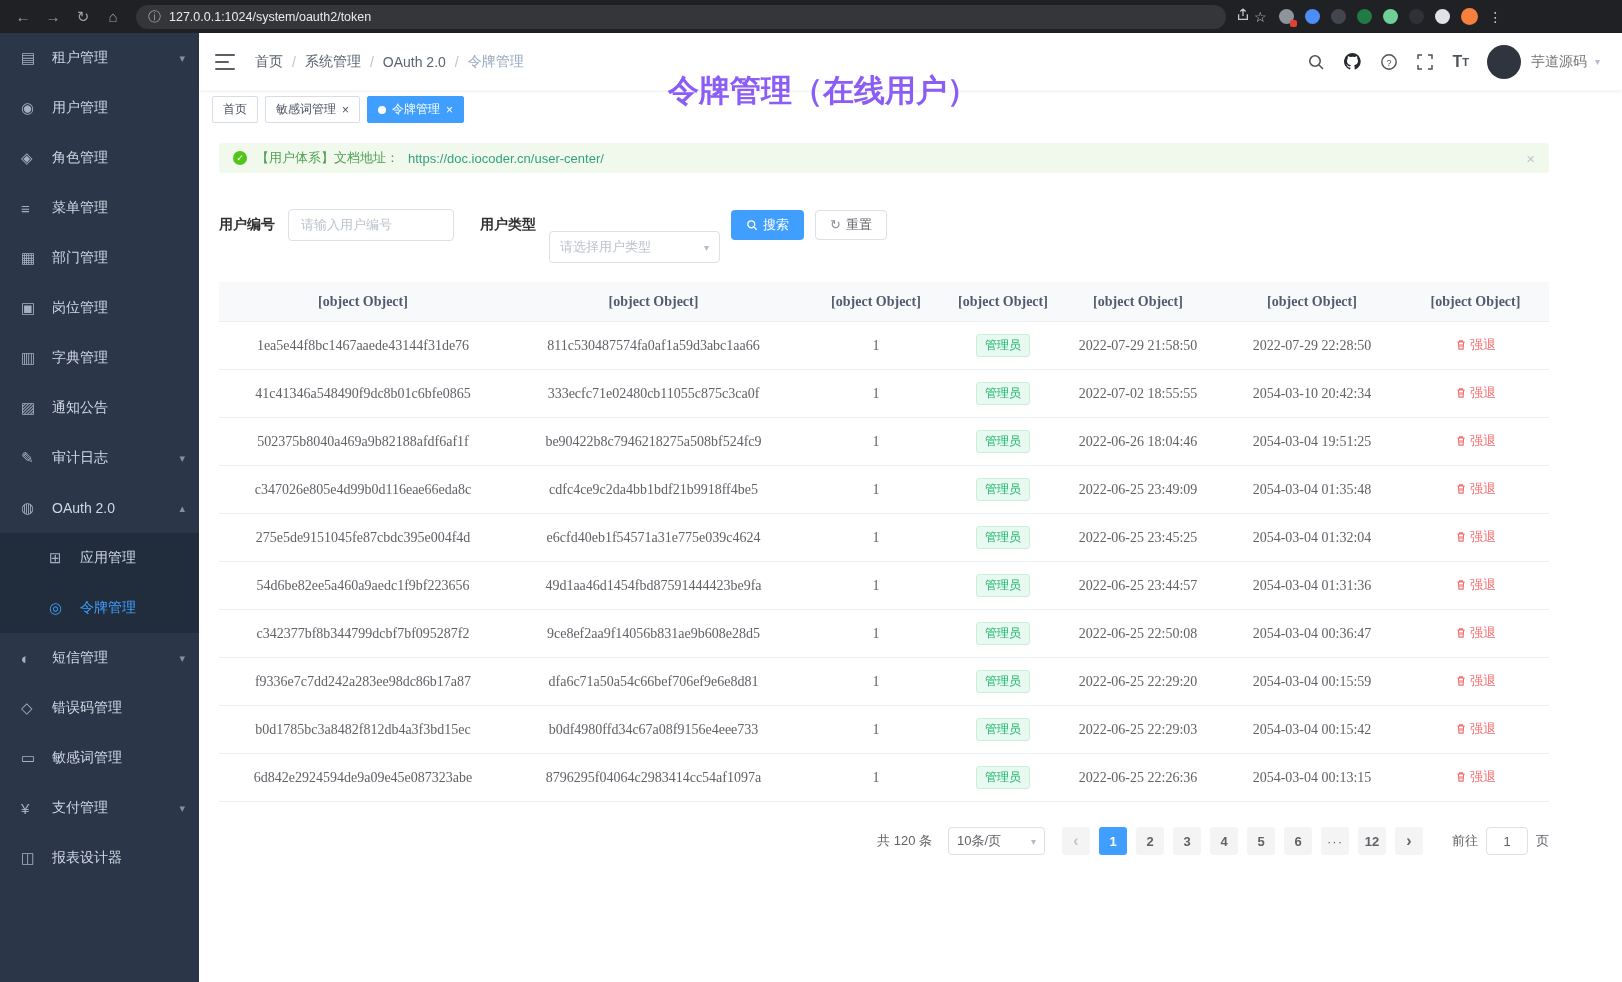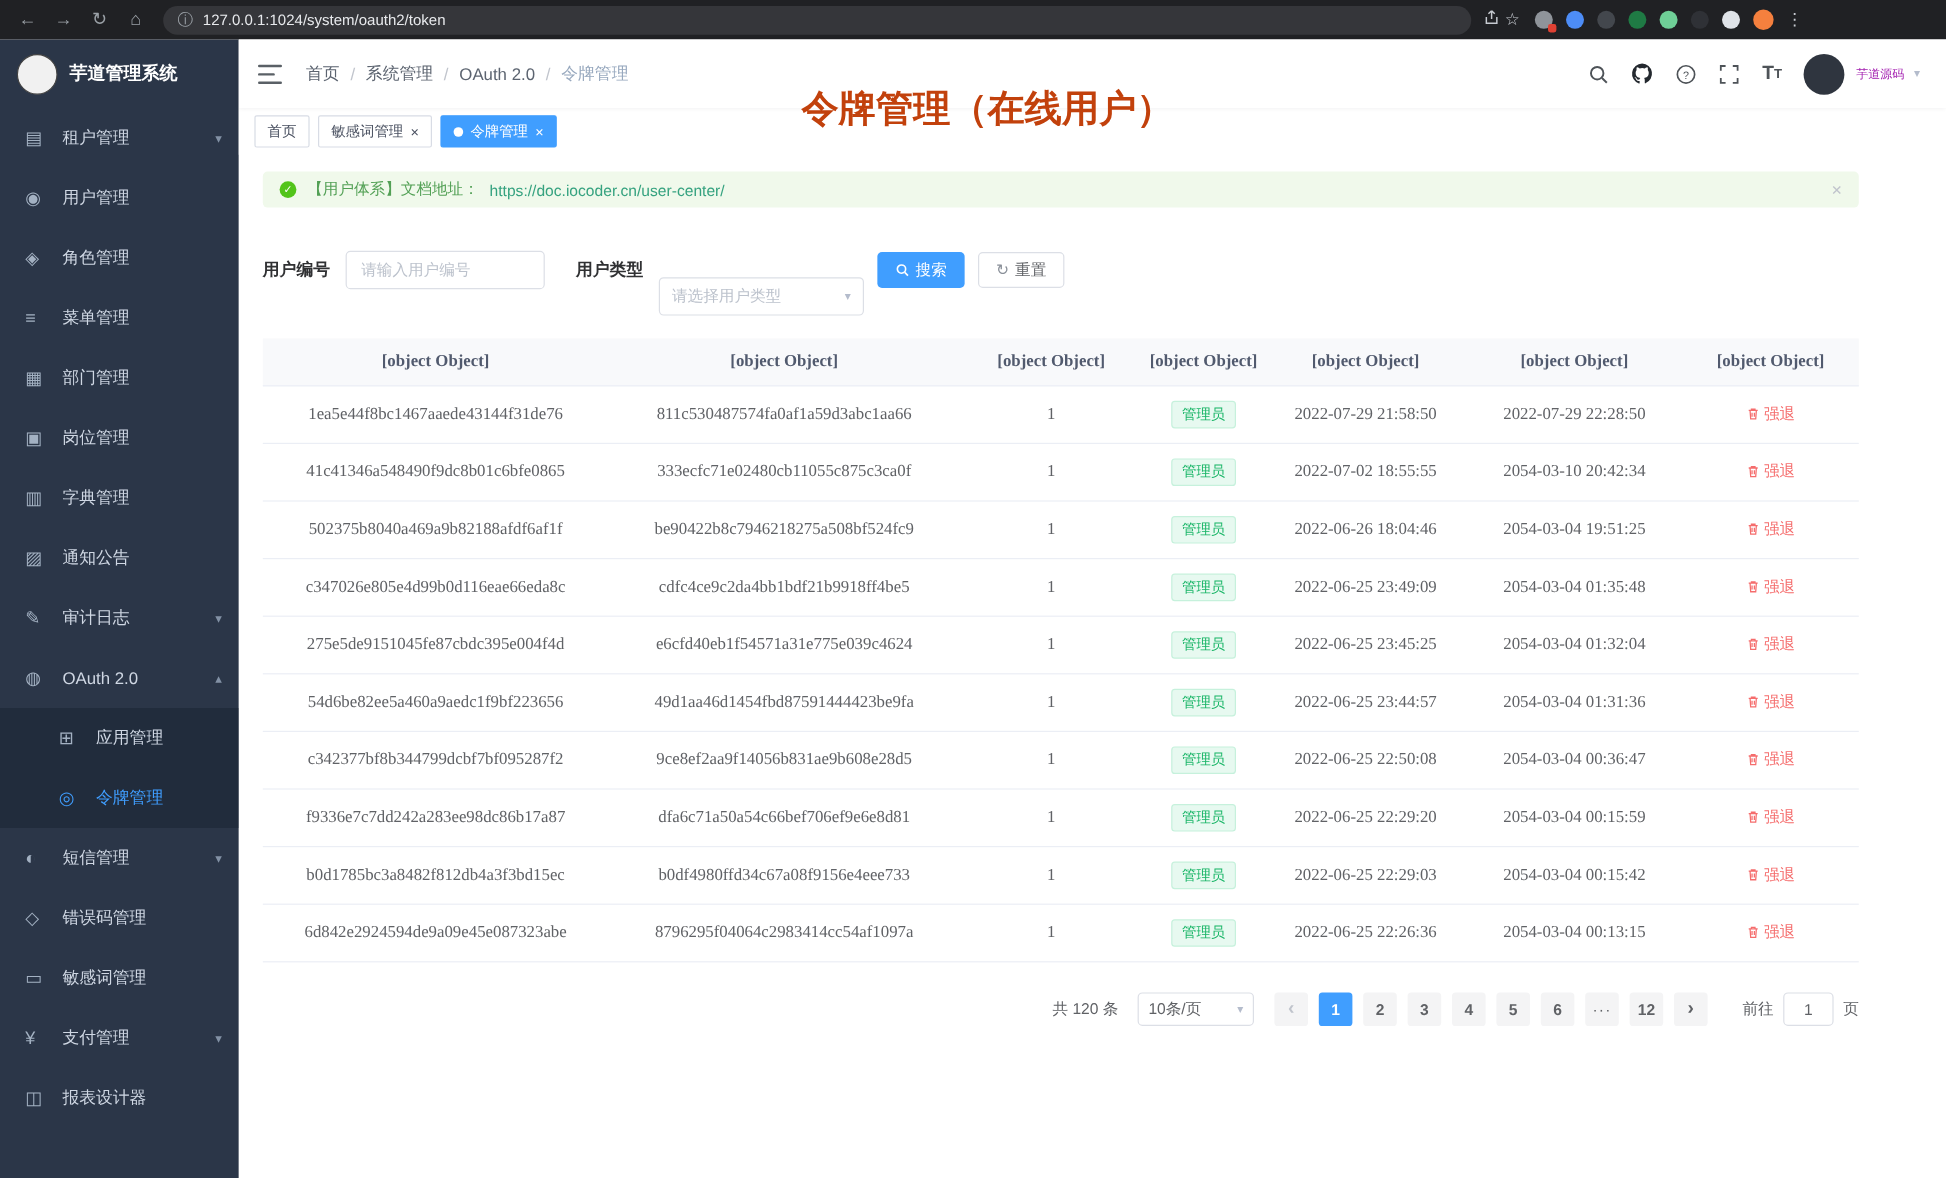--- a/index.html
+++ b/index.html
@@ -37,21 +37,21 @@
   .hamburger i:nth-child(2) { width:70%; }
   .crumb { margin-left:20px; display:flex; align-items:center; gap:9px; font-size:14px; color:#5c6470; }
   .crumb .crumb-sep { color:#c0c4cc; }
   .crumb .cur { color:#97a8be; }
   .hd-right { margin-left:auto; display:flex; align-items:center; gap:18px; color:#4e5358; }
   .hd-ic { cursor:pointer; display:flex; align-items:center; }
   .hd-ic svg { display:block; }
   .tsize { font-weight:bold; font-size:16px; }
   .tsize small { font-size:11px; }
   .avatar { width:34px; height:34px; border-radius:50%; background:#2f353f; }
-  .uname { font-size:10px; color:#a21caf; margin-left:-8px; }
+  .uname { font-size:14px; color:#737373; margin-left:-8px; }
   .caret { color:#b4bccc; font-size:10px; margin-left:-10px; }
 
   
   .tabbar { height:39px; display:flex; align-items:center; gap:7px; padding:0 0 0 13px; background:#fff; }
   .tab { height:27px; padding:0 10px; border:1px solid #d8dce5; background:#fff; color:#495060; font-size:12px; display:flex; align-items:center; gap:6px; cursor:pointer; border-radius:2px; }
   .tab .x { font-size:12px; color:inherit; cursor:pointer; }
   .tab.active { background:#409eff; border-color:#409eff; color:#fff; }
   .tab.active::before { content:""; width:8px; height:8px; border-radius:50%; background:#fff; }
 
   
@@ -88,21 +88,21 @@
   .pg-size { width:97px; height:28px; border:1px solid #dcdfe6; border-radius:4px; padding:0 8px; display:flex; align-items:center; justify-content:space-between; cursor:pointer; margin-right:8px; }
   .pg-btn { min-width:28px; height:28px; padding:0 4px; background:#f4f4f5; border-radius:3px; display:flex; align-items:center; justify-content:center; cursor:pointer; font-weight:bold; color:#606266; }
   .pg-btn.active { background:#409eff; color:#fff; }
   .pg-btn.ell { font-weight:normal; letter-spacing:1px; }
   .pg-arrow { font-size:16px; font-weight:bold; }
   .pg-arrow.disabled { color:#c0c4cc; }
   .pg-goto { display:flex; align-items:center; gap:8px; margin-left:20px; }
   .pg-input { width:42px; height:28px; border:1px solid #dcdfe6; border-radius:4px; text-align:center; font-size:13px; color:#606266; outline:none; font-family:inherit; }
 
   
-  .annotation { position:fixed; left:668px; top:70px; font-size:31px; font-weight:bold; color:#c2410c; z-index:50; pointer-events:none; white-space:nowrap; }
+  .annotation { position:fixed; left:668px; top:70px; font-size:31px; font-weight:bold; color:#8b5cf6; z-index:50; pointer-events:none; white-space:nowrap; }
 </style>
 </head>
 <body>
 
 <div class="browser">
   <span class="nav-ic">←</span>
   <span class="nav-ic">→</span>
   <span class="nav-ic">↻</span>
   <span class="nav-ic">⌂</span>
   <div class="url-pill">
@@ -134,24 +134,20 @@
       <span class="ext" style="background:#dfe3e8"></span>
 
     <span class="profile-dot"></span>
     <span class="b-ic">⋮</span>
   </div>
 </div>
 
 <div class="app">
 
   <div class="sidebar">
-    <div class="logo-row">
-      <span class="logo"></span>
-      <span class="logo-title">芋道管理系统</span>
-    </div>
 
       <div class="menu-item">
         <span class="mi">▤</span>
         <span>租户管理</span>
         <span class="chev">▾</span>
       </div>
 
       <div class="menu-item">
         <span class="mi">◉</span>
         <span>用户管理</span>

